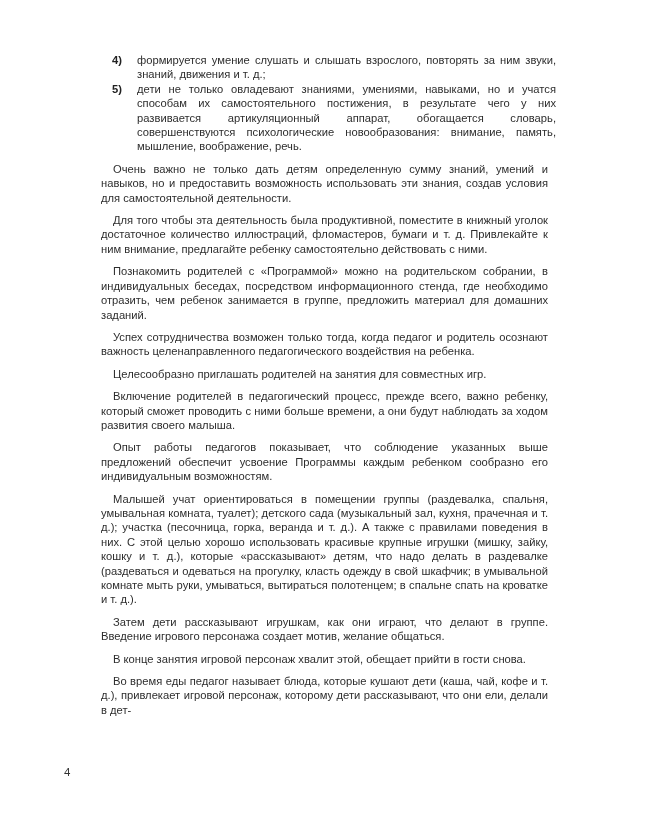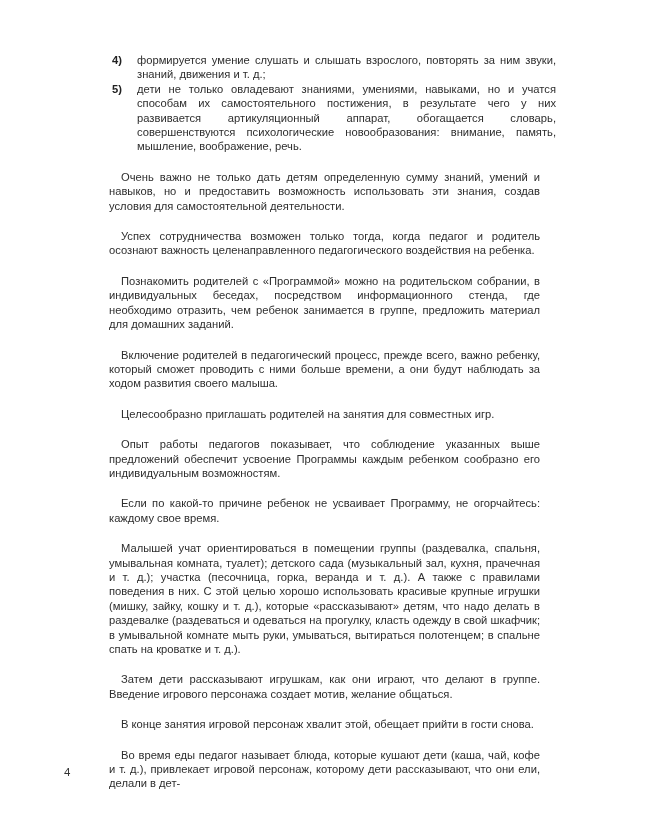--- a/index.html
+++ b/index.html
@@ -44,21 +44,21 @@
   }
   h2.section-heading {
     font-size: 12.2px;
     line-height: 14.5px;
     font-weight: bold;
     color: #1d1d1d;
     margin: 11px 0 9px 8px;
     text-align: left;
   }
   p.para {
-    margin: 16px;
+    margin: 8px;
     text-indent: 12px;
   }
   .page-number {
     position: absolute;
     left: 64px;
     top: 766px;
     font-size: 11.5px;
     color: #333333;
   }
 </style>
@@ -74,29 +74,29 @@
         <span class="li-text">формируется умение слушать и слышать взрослого, повторять за ним звуки, знаний, движения и т. д.;</span>
       </div>
       <div class="li">
         <span class="marker">5)</span>
         <span class="li-text">дети не только овладевают знаниями, умениями, навыками, но и учатся способам их самостоятельного постижения, в результате чего у них развивается артикуляционный аппарат, обогащается словарь, совершенствуются психологические новообразования: внимание, память, мышление, воображение, речь.</span>
       </div>
     </div>
 
     <div>
       <p class="para">Очень важно не только дать детям определенную сумму знаний, умений и навыков, но и предоставить возможность использовать эти знания, создав условия для самостоятельной деятельности.</p>
+      <p class="para">Для того чтобы эта деятельность была продуктивной, поместите в книжный уголок достаточное количество иллюстраций, фломастеров, бумаги и т. д. Привлекайте к ним внимание, предлагайте ребенку самостоятельно действовать с ними.</p>
     </div>
 
     <div>
+      <p class="para">Познакомить родителей с «Программой» можно на родительском собрании, в индивидуальных беседах, посредством информационного стенда, где необходимо отразить, чем ребенок занимается в группе, предложить материал для домашних заданий.</p>
       <p class="para">Успех сотрудничества возможен только тогда, когда педагог и родитель осознают важность целенаправленного педагогического воздействия на ребенка.</p>
-      <p class="para">Познакомить родителей с «Программой» можно на родительском собрании, в индивидуальных беседах, посредством информационного стенда, где необходимо отразить, чем ребенок занимается в группе, предложить материал для домашних заданий.</p>
+      <p class="para">Целесообразно приглашать родителей на занятия для совместных игр.</p>
       <p class="para">Включение родителей в педагогический процесс, прежде всего, важно ребенку, который сможет проводить с ними больше времени, а они будут наблюдать за ходом развития своего малыша.</p>
-      <p class="para">Целесообразно приглашать родителей на занятия для совместных игр.</p>
       <p class="para">Опыт работы педагогов показывает, что соблюдение указанных выше предложений обеспечит усвоение Программы каждым ребенком сообразно его индивидуальным возможностям.</p>
-      <p class="para">Если по какой-то причине ребенок не усваивает Программу, не огорчайтесь: каждому свое время.</p>
       <p class="para">Малышей учат ориентироваться в помещении группы (раздевалка, спальня, умывальная комната, туалет); детского сада (музыкальный зал, кухня, прачечная и т. д.); участка (песочница, горка, веранда и т. д.). А также с правилами поведения в них. С этой целью хорошо использовать красивые крупные игрушки (мишку, зайку, кошку и т. д.), которые «рассказывают» детям, что надо делать в раздевалке (раздеваться и одеваться на прогулку, класть одежду в свой шкафчик; в умывальной комнате мыть руки, умываться, вытираться полотенцем; в спальне спать на кроватке и т. д.).</p>
       <p class="para">Затем дети рассказывают игрушкам, как они играют, что делают в группе. Введение игрового персонажа создает мотив, желание общаться.</p>
       <p class="para">В конце занятия игровой персонаж хвалит этой, обещает прийти в гости снова.</p>
       <p class="para">Во время еды педагог называет блюда, которые кушают дети (каша, чай, кофе и т. д.), привлекает игровой персонаж, которому дети рассказывают, что они ели, делали в дет-</p>
     </div>
 
   </div>
 
   <div class="page-number">4</div>
 </div>

